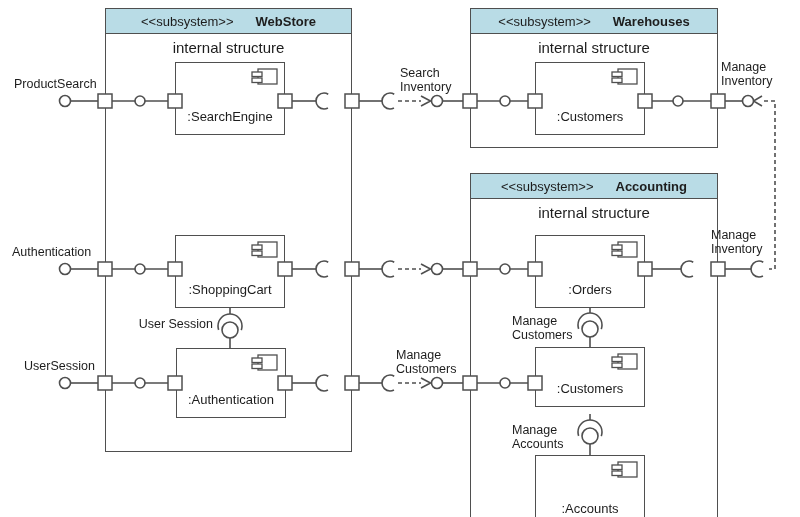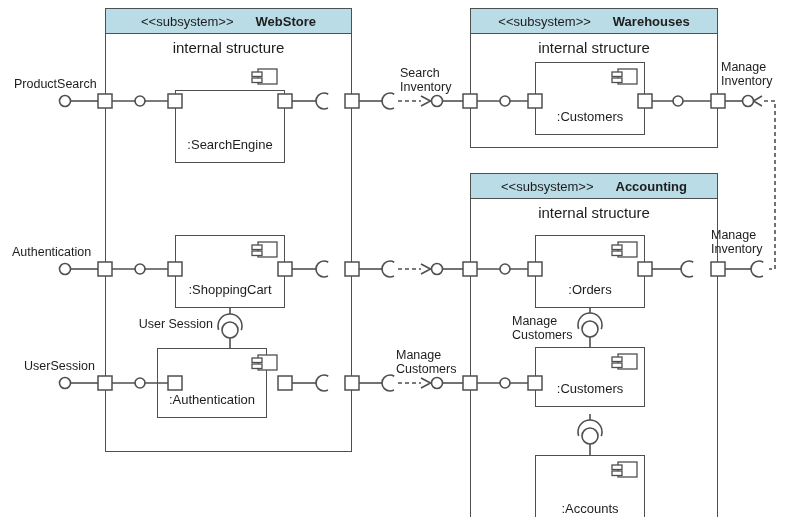--- a/index.html
+++ b/index.html
@@ -56,27 +56,27 @@
     <div class="ss-header">
       <span>&lt;&lt;subsystem&gt;&gt;</span>
       <span class="ss-name">Accounting</span>
     </div>
   </div>
 
   <div class="inner-label" style="left:105px;top:39px;width:247px;">internal structure</div>
   <div class="inner-label" style="left:470px;top:39px;width:248px;">internal structure</div>
   <div class="inner-label" style="left:470px;top:204px;width:248px;">internal structure</div>
 
-  <div class="comp" style="left:175px;top:62px;width:110px;height:73px;margin-top:28px;">
+  <div class="comp" style="left:175px;top:62px;width:110px;height:73px;">
     <div class="comp-label">:SearchEngine</div>
   </div>
   <div class="comp" style="left:175px;top:235px;width:110px;height:73px;">
     <div class="comp-label">:ShoppingCart</div>
   </div>
-  <div class="comp" style="left:157px;top:348px;width:110px;height:70px;">
+  <div class="comp" style="left:176px;top:348px;width:110px;height:70px;">
     <div class="comp-label">:Authentication</div>
   </div>
   <div class="comp" style="left:535px;top:62px;width:110px;height:73px;">
     <div class="comp-label">:Customers</div>
   </div>
   <div class="comp" style="left:535px;top:235px;width:110px;height:73px;">
     <div class="comp-label">:Orders</div>
   </div>
   <div class="comp" style="left:535px;top:347px;width:110px;height:60px;">
     <div class="comp-label">:Customers</div>
@@ -241,16 +241,17 @@
     </g>
   </svg>
 
   <div class="lbl nowrap" style="left:14px;top:77px;width:90px;">ProductSearch</div>
   <div class="lbl nowrap" style="left:12px;top:245px;width:96px;">Authentication</div>
   <div class="lbl nowrap" style="left:24px;top:359px;width:80px;">UserSession</div>
   <div class="lbl t-center" style="left:400px;top:66px;width:66px;">Search Inventory</div>
   <div class="lbl t-center" style="left:396px;top:348px;width:74px;">Manage Customers</div>
   <div class="lbl t-right nowrap" style="left:133px;top:317px;width:80px;">User Session</div>
   <div class="lbl" style="left:512px;top:314px;width:72px;">Manage Customers</div>
+  <div class="lbl" style="left:512px;top:423px;width:72px;">Manage Accounts</div>
   <div class="lbl" style="left:721px;top:60px;width:62px;">Manage Inventory</div>
   <div class="lbl" style="left:711px;top:228px;width:64px;">Manage Inventory</div>
 
 </div>
 
 </body></html>

